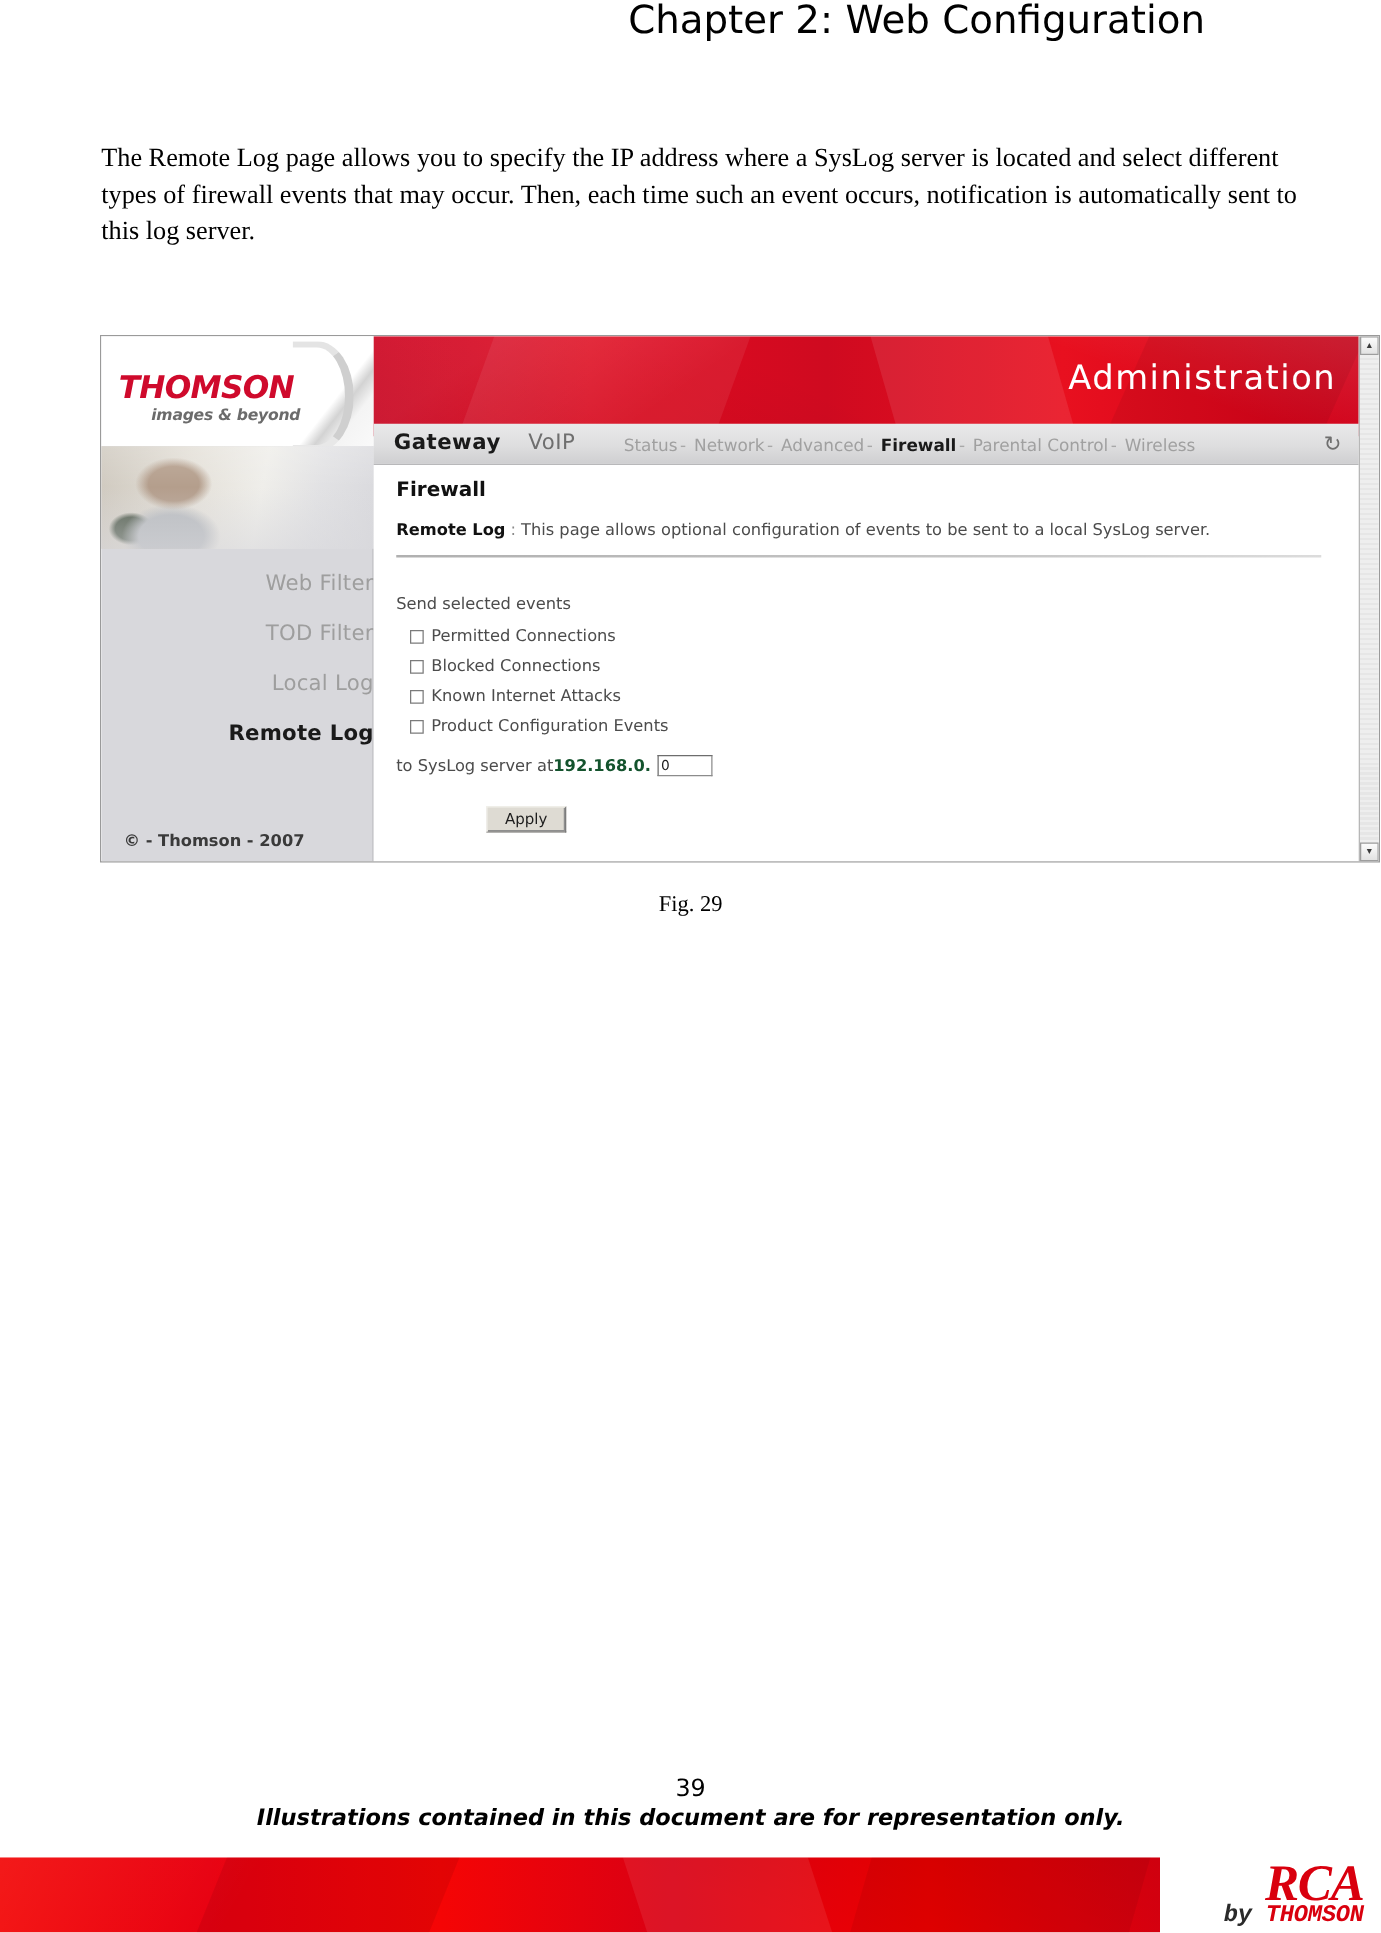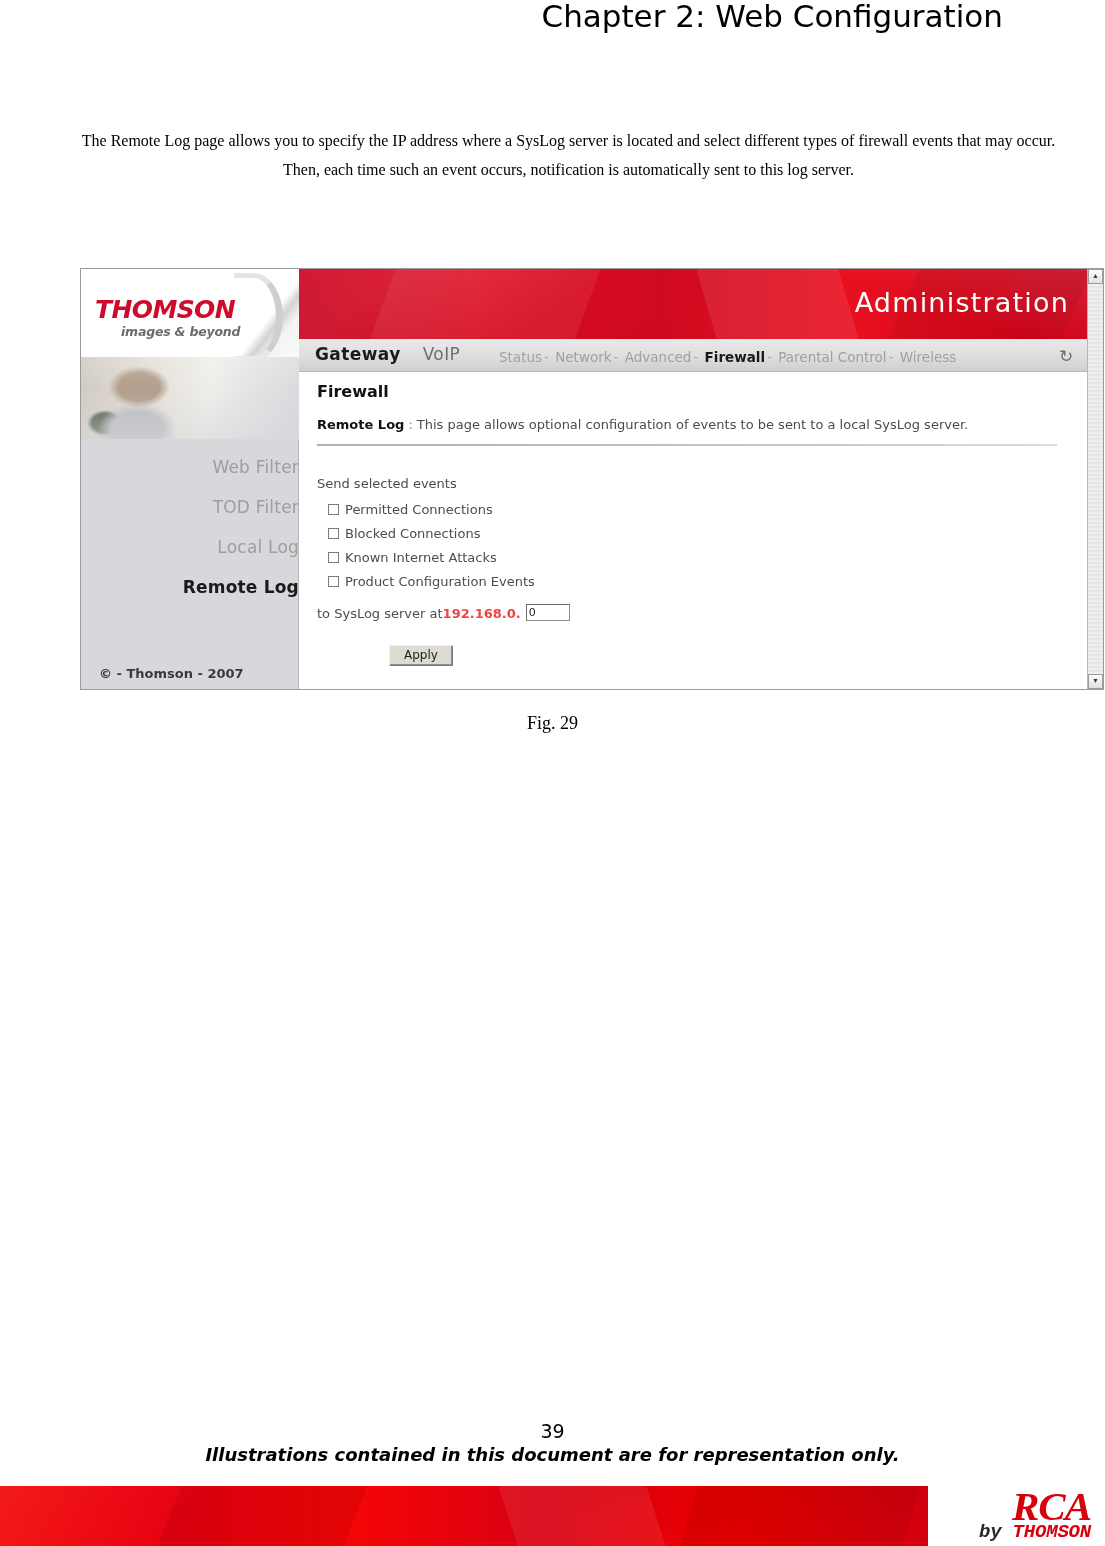--- a/index.html
+++ b/index.html
@@ -15,45 +15,44 @@
     overflow: hidden;
   }
 
   
   .page-header {
     position: absolute;
     top: 0;
     left: 0;
     width: 992px;
     height: 48px;
-    padding-left: 39px;
   }
   .chapter-title {
     position: absolute;
     right: 28px;
     top: -2px;
     font-family: "DejaVu Sans", sans-serif;
     font-size: 31px;
     font-weight: 400;
     color: #000000;
     letter-spacing: 0px;
     white-space: nowrap;
   }
 
   
   .body-copy {
     position: absolute;
     left: 81px;
-    top: 126px;
+    top: 112px;
     width: 975px;
     font-family: "Liberation Serif", serif;
-    font-size: 16px;
+    font-size: 21px;
     line-height: 29px;
     color: #000000;
-    text-align: center;
+    text-align: left;
   }
 
   
   .shot-frame {
     position: absolute;
     left: 80px;
     top: 268px;
     width: 1024px;
     height: 422px;
     box-sizing: border-box;
@@ -371,21 +370,21 @@
     height: 26px;
     margin-top: 2px;
   }
   .ip-text {
     font-family: "DejaVu Sans", sans-serif;
     font-size: 13px;
     color: #4c4c4c;
     white-space: nowrap;
   }
   .ip-text b {
-    color: #ef4444;
+    color: #14532d;
     font-weight: bold;
   }
   .ip-input {
     width: 44px;
     height: 17px;
     margin-left: 5px;
     border: 1px solid #8c8c8c;
     border-top-color: #6d6d6d;
     border-left-color: #6d6d6d;
     background: #ffffff;

